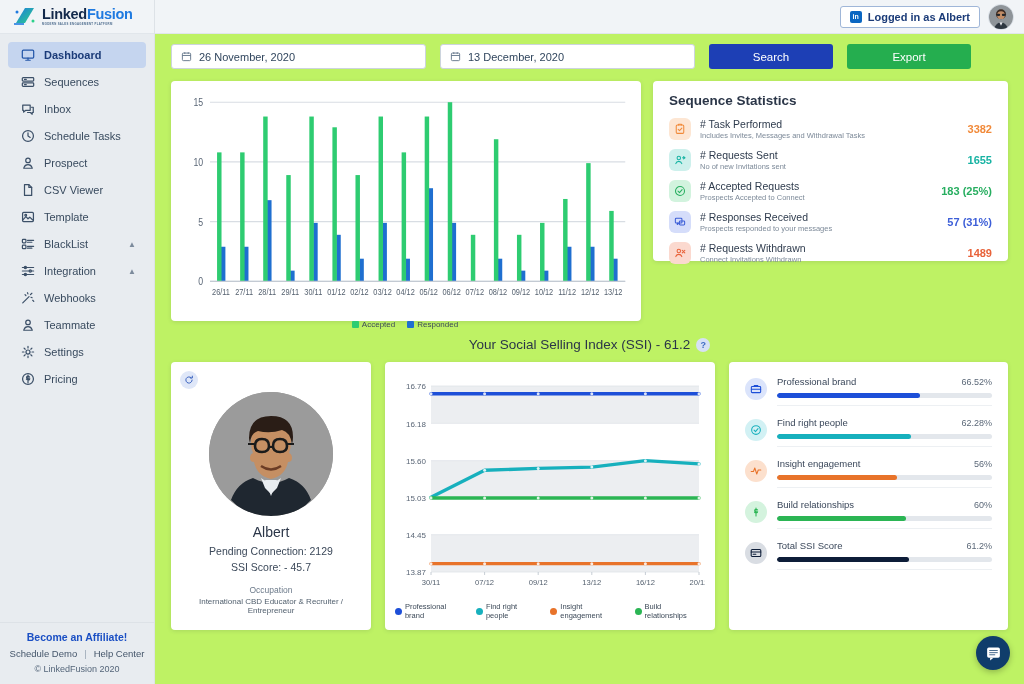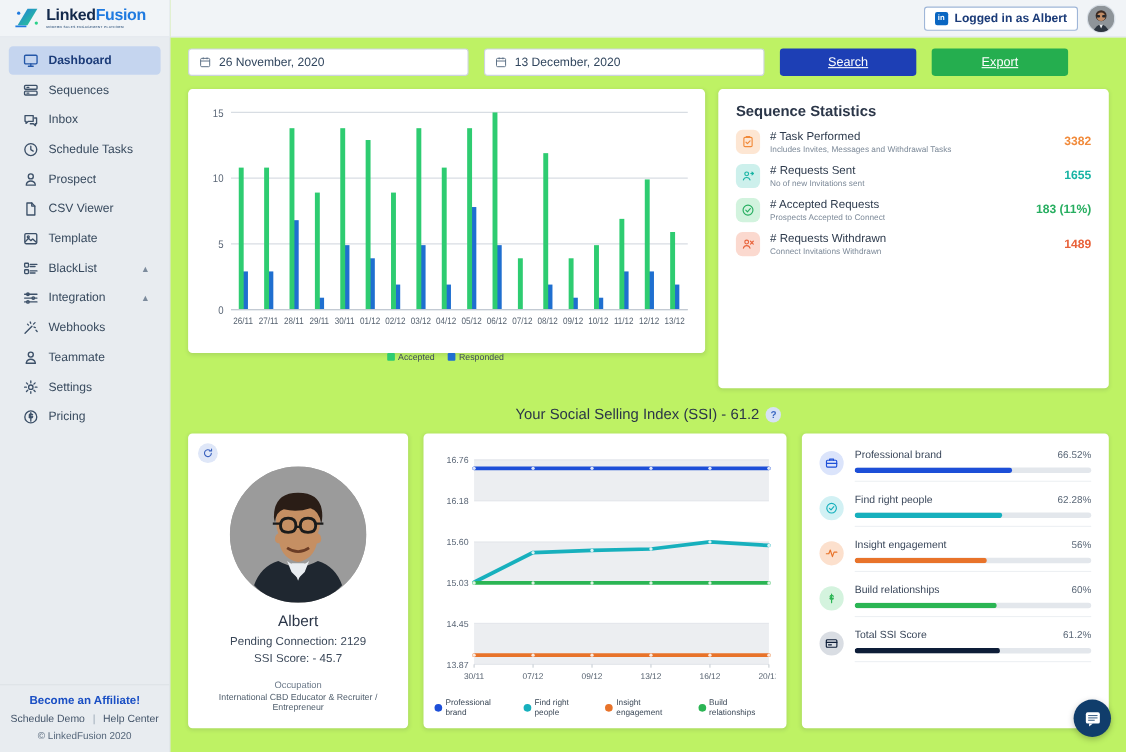--- a/index.html
+++ b/index.html
@@ -97,32 +97,31 @@
     flex: 0 0 255px; height: 25px; background: #fff; border: 1px solid #ccd4dd;
     border-radius: 3px; display: flex; align-items: center; gap: 7px;
     padding: 0 9px; font-size: 11px; color: #31465e; cursor: pointer;
   }
   .cal-ico { color: #5d7086; display: flex; }
   .cal-ico svg { width: 11px; height: 11px; }
   .btn {
     width: 124px; height: 25px; border: none; border-radius: 3px;
     color: #fff; font-size: 11.5px; cursor: pointer;
     font-family: "Liberation Sans", sans-serif;
-    text-decoration: underline;
   }
   .btn-search { background: #1d3fb5; }
   .btn-export { background: #25ae4f; }
 
   .row1 { display: flex; gap: 12px; align-items: flex-start; }
   .card {
     background: #fff; border-radius: 4px;
     box-shadow: 0 1px 4px rgba(30,45,70,0.13);
   }
   .card-bar { flex: 0 0 470px; height: 240px; padding: 10px 8px 6px 6px; }
-  .card-stats { flex: 1 1 auto; height: 272px; padding: 12px 16px 8px 16px; }
+  .card-stats { flex: 1 1 auto; height: 180px; padding: 12px 16px 8px 16px; }
 
   
   .bchart { width: 100%; height: 100%; }
   .legend-row {
     display: flex; align-items: center; justify-content: center;
     gap: 12px; font-size: 8px; color: #3d4a59; margin-top: 2px;
   }
   .legend-item { display: flex; align-items: center; gap: 3px; }
   .legend-sw { width: 7px; height: 7px; border-radius: 1px; }
 
@@ -535,21 +534,35 @@
                 <span class="stat-ico" style="background:#d2f3de;color:#27ae60">
                   <svg viewBox="0 0 16 16" fill="none" stroke="currentColor" stroke-width="1.4" stroke-linecap="round" stroke-linejoin="round">
                     <circle cx="8" cy="8" r="6"></circle>
                     <path d="M5.3 8.1l2 2 3.5-4"></path>
                   </svg>
                 </span>
                 <span class="stat-text">
                   <span class="stat-name" style="display:block"># Accepted Requests</span>
                   <span class="stat-desc" style="display:block">Prospects Accepted to Connect</span>
                 </span>
-                <span class="stat-val" style="color:#27ae60">183 (11%)</span>
+                <span class="stat-val" style="color:#27ae60">183 (25%)</span>
+              </div>
+              <div class="stat-row">
+                <span class="stat-ico" style="background:#d5ddfa;color:#3d5fd8">
+                  <svg viewBox="0 0 16 16" fill="none" stroke="currentColor" stroke-width="1.4" stroke-linecap="round" stroke-linejoin="round">
+                    <rect x="1.8" y="3" width="8.8" height="6.4" rx="1.2"></rect>
+                    <path d="M4.4 9.4v2l2.4-2"></path>
+                    <rect x="7.2" y="6.6" width="7" height="5.4" rx="1.2"></rect>
+                  </svg>
+                </span>
+                <span class="stat-text">
+                  <span class="stat-name" style="display:block"># Responses Received</span>
+                  <span class="stat-desc" style="display:block">Prospects responded to your messages</span>
+                </span>
+                <span class="stat-val" style="color:#3d5fd8">57 (31%)</span>
               </div>
               <div class="stat-row">
                 <span class="stat-ico" style="background:#fbd9cf;color:#e8623a">
                   <svg viewBox="0 0 16 16" fill="none" stroke="currentColor" stroke-width="1.4" stroke-linecap="round" stroke-linejoin="round">
                     <circle cx="6.4" cy="5.4" r="2.3"></circle>
                     <path d="M2.4 12.8q.8-3 4-3t4 3"></path>
                     <path d="M11 4.4l3.4 3.4M14.4 4.4L11 7.8"></path>
                   </svg>
                 </span>
                 <span class="stat-text">

